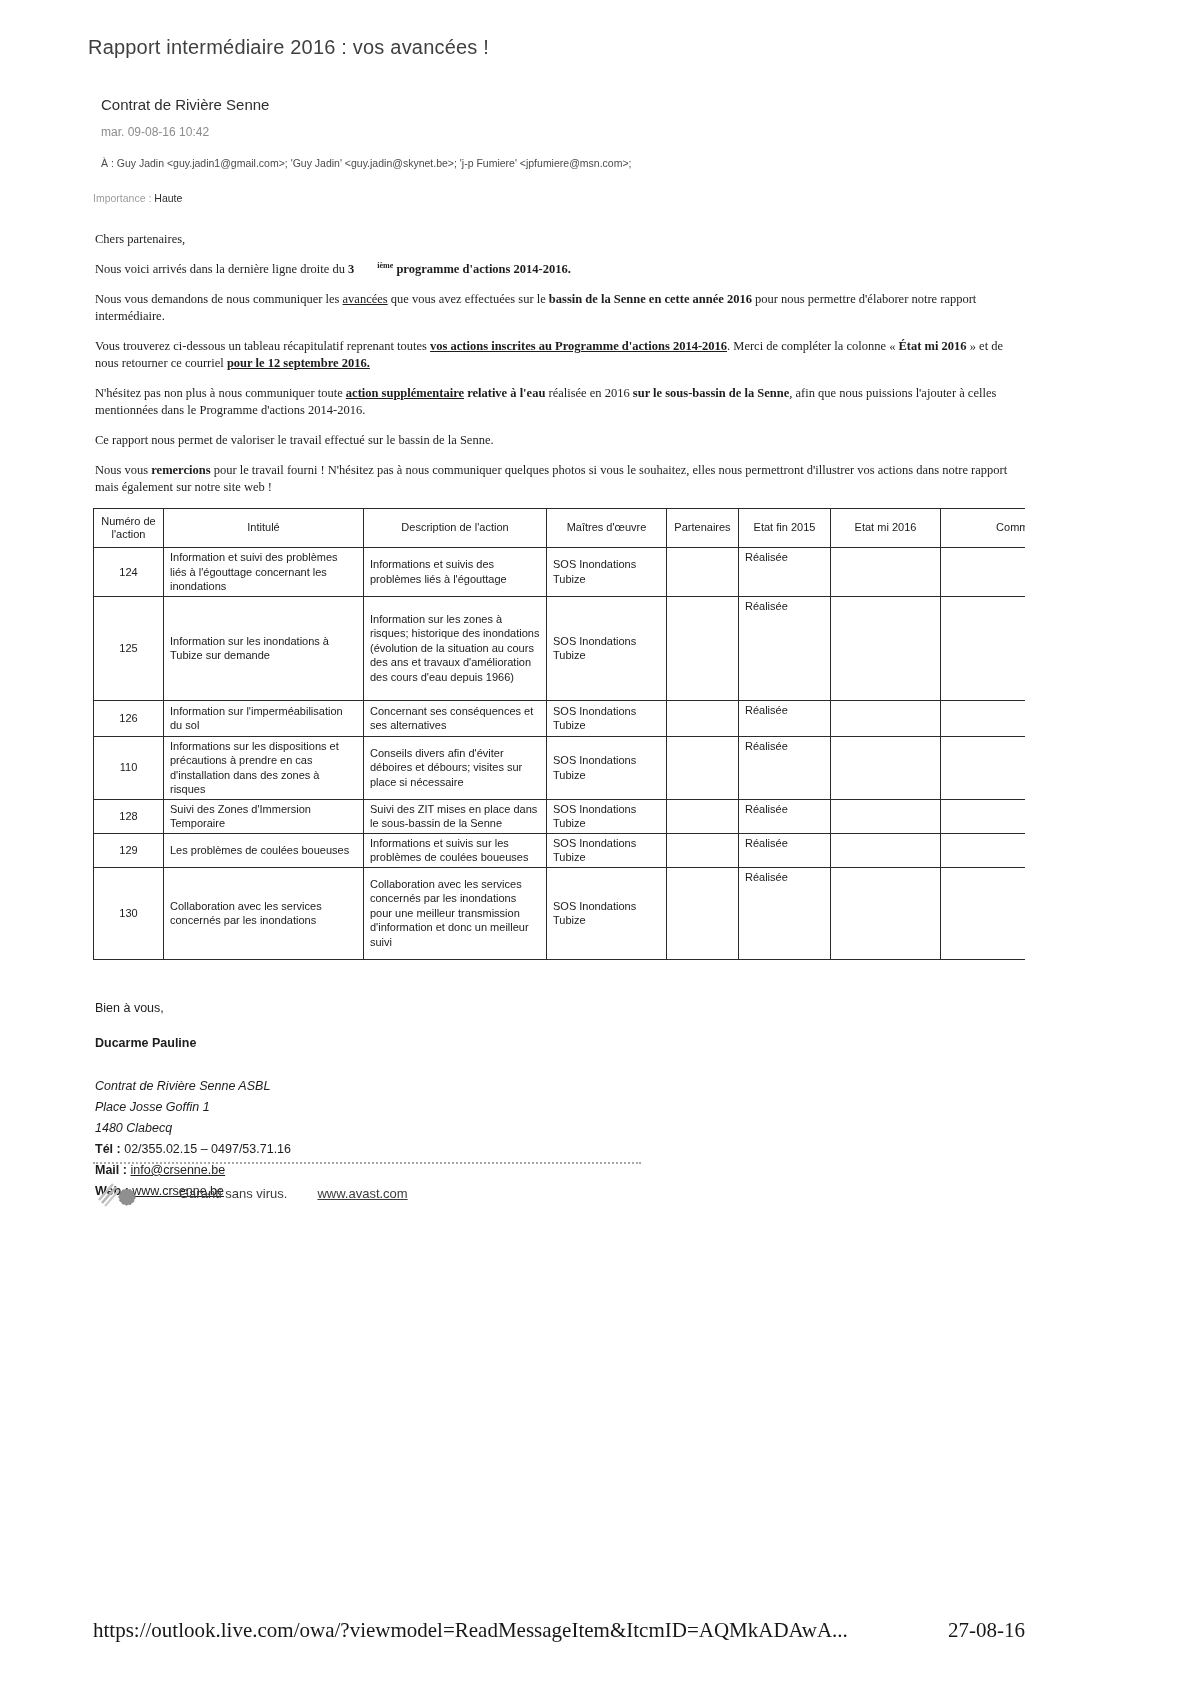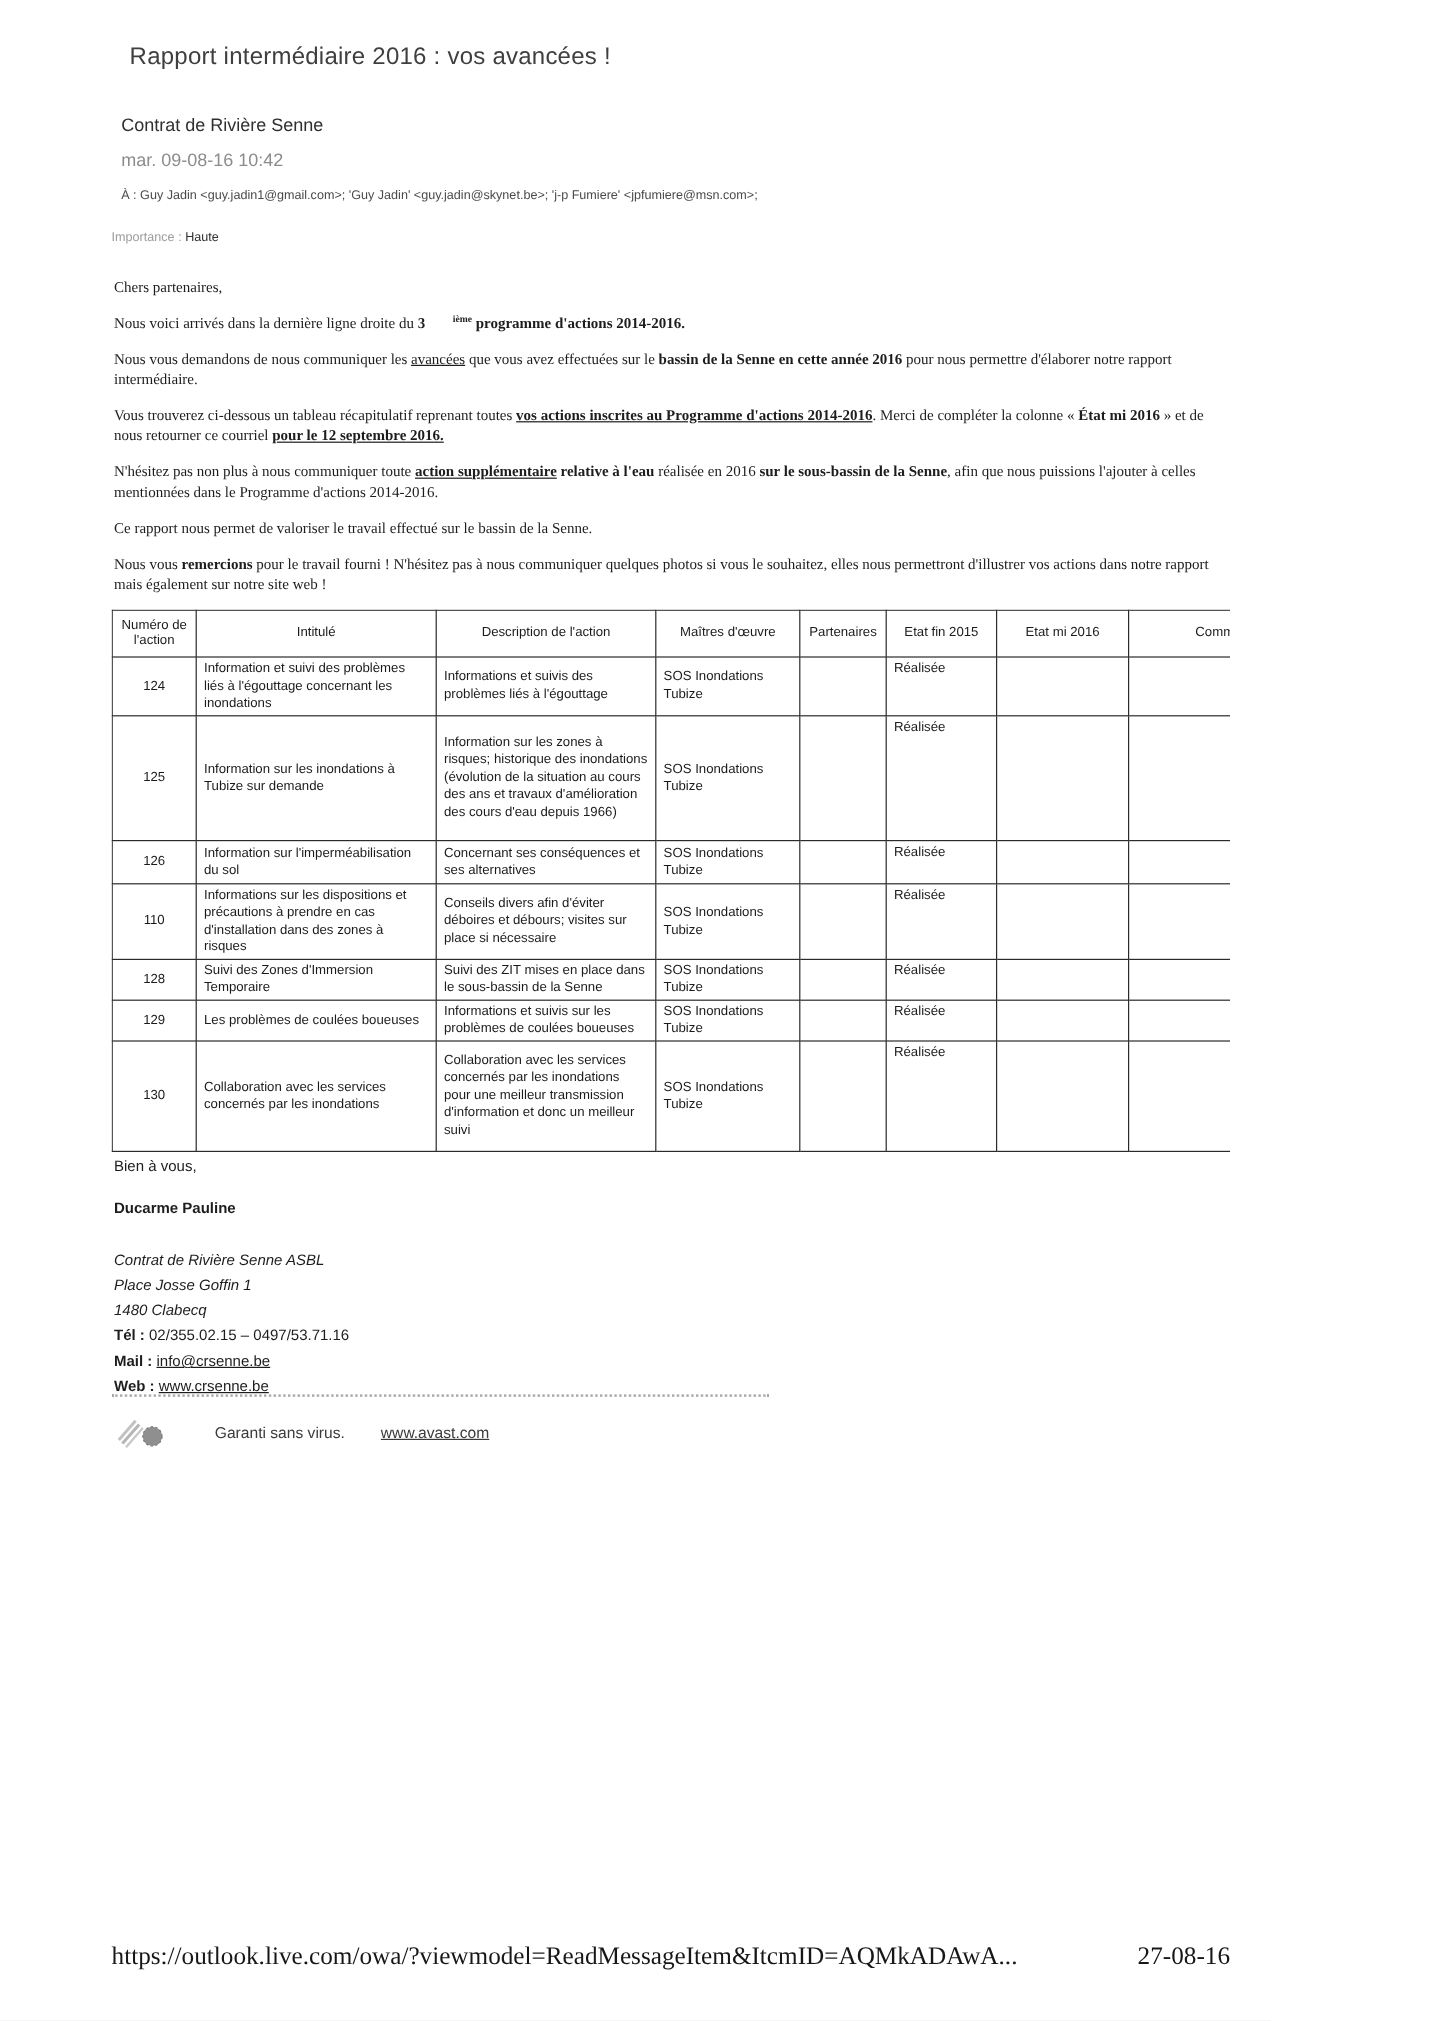--- a/index.html
+++ b/index.html
@@ -6,23 +6,23 @@
   .page{
     position:relative;
     width:1192px;height:1684px;
     background:#ffffff;
     font-family:"Liberation Sans",sans-serif;
     color:#1c1c1c;
     overflow:hidden;
     margin:0 auto;
   }
   
-  .subject{position:absolute;left:108px;top:36px;font-size:20px;font-weight:400;color:#3f3f3f;letter-spacing:.2px;}
+  .subject{position:absolute;left:88px;top:36px;font-size:20px;font-weight:400;color:#3f3f3f;letter-spacing:.2px;}
   .sender{position:absolute;left:101px;top:96px;font-size:15px;color:#2f2f2f;}
-  .datetime{position:absolute;left:101px;top:125px;font-size:15px;color:#8c8c8c;}
+  .datetime{position:absolute;left:101px;top:125px;font-size:12px;color:#8c8c8c;}
   .to-line{position:absolute;left:101px;top:157px;font-size:10.5px;color:#4a4a4a;}
   .importance{position:absolute;left:93px;top:192px;font-size:10.5px;}
   .importance .lbl{color:#9c9c9c;}
   .importance .val{color:#2f2f2f;}
   
   .mail-body{position:absolute;left:95px;top:231px;width:926px;font-size:12.5px;line-height:17px;color:#1d1d1d;}
   .mail-body p{margin:0 0 13px 0;font-family:Liberation Serif, serif;}
   .mail-body b{font-weight:bold;}
   .mail-body u{text-decoration:underline;}
   sup{font-size:8px;vertical-align:super;line-height:0;padding-left:23px;}
@@ -42,21 +42,21 @@
   td.e15{vertical-align:top;text-align:left;padding-top:4px;}
   td.part,td.e16,td.com{vertical-align:top;}
   tbody tr:nth-child(1){height:36px;}
   tbody tr:nth-child(2){height:104px;}
   tbody tr:nth-child(3){height:36px;}
   tbody tr:nth-child(4){height:52px;}
   tbody tr:nth-child(5){height:34px;}
   tbody tr:nth-child(6){height:34px;}
   tbody tr:nth-child(7){height:92px;}
   
-  .sig{position:absolute;left:95px;top:962px;font-size:12.5px;line-height:21px;color:#1d1d1d;}
+  .sig{position:absolute;left:95px;top:998px;font-size:12.5px;line-height:21px;color:#1d1d1d;}
   .sig .closing{margin-bottom:14px;}
   .sig .name{font-weight:bold;margin-bottom:22px;}
   .sig .org{font-style:italic;}
   .sig .lbl{font-weight:bold;}
   .sig a{color:#1d1d1d;}
   
   .divider{position:absolute;left:93px;top:1162px;width:548px;border-top:2px dotted #a8a8a8;height:0;}
   .avast-row{position:absolute;left:97px;top:1178px;display:flex;align-items:center;font-size:13px;color:#3c3c3c;gap:12px;}
   .avast-row .txt{margin-left:26px;}
   .avast-row a{color:#3c3c3c;}

